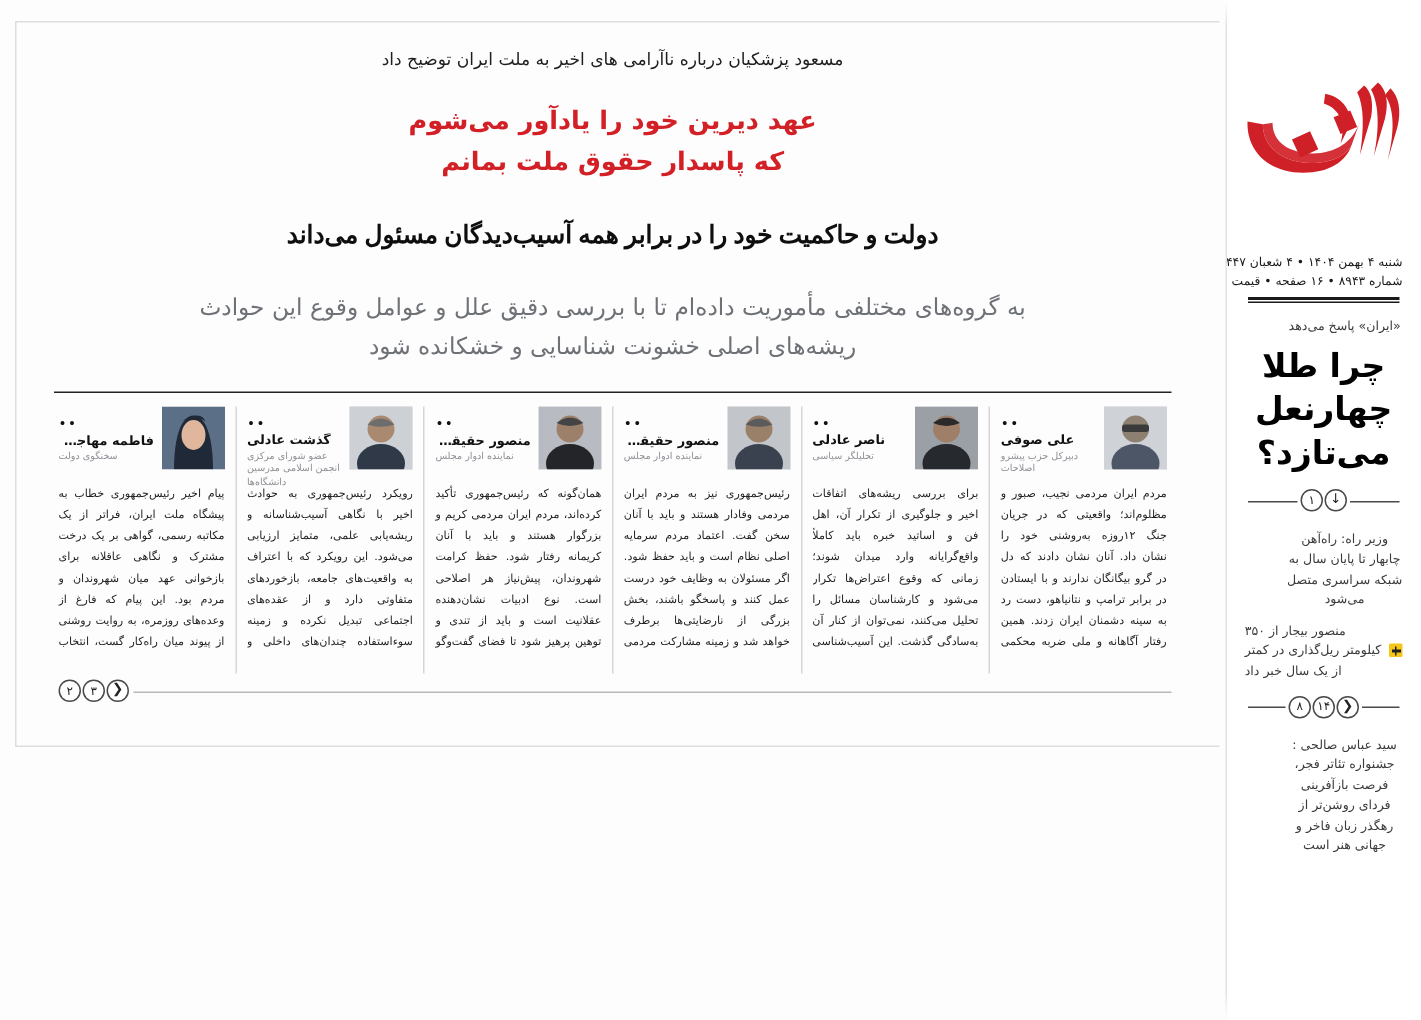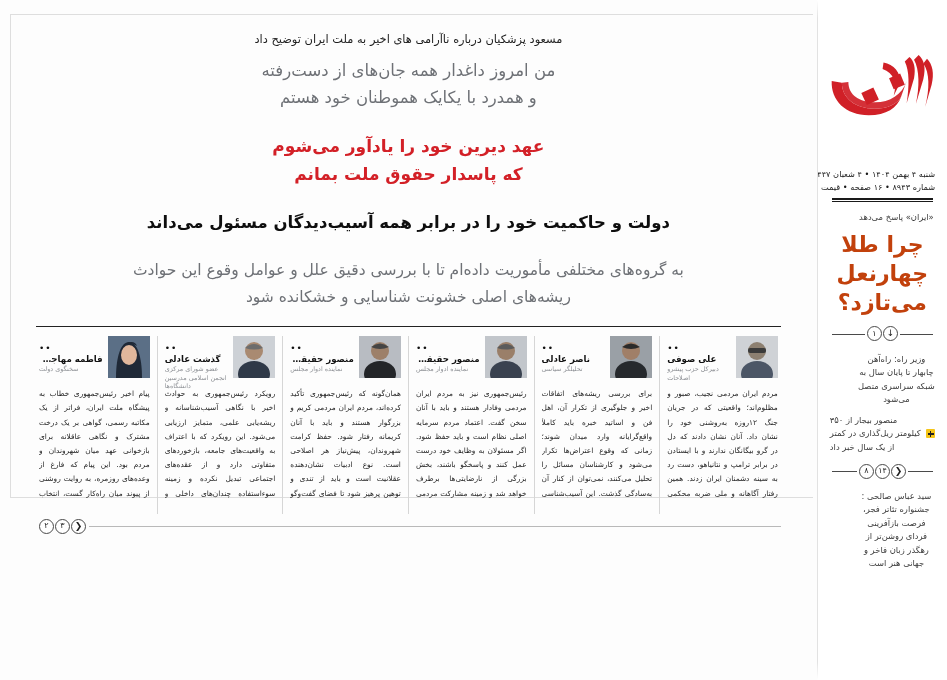--- a/index.html
+++ b/index.html
@@ -61,21 +61,21 @@
     font-size: 8.4px;
     color: #3b3b3b;
     text-align: center;
     line-height: 1.6;
     margin-bottom: 5px;
     margin-left: 28px;
   }
   .side-head {
     font-size: 22px;
     font-weight: bold;
-    color: #c2410c;
+    color: #000000;
     text-align: center;
     line-height: 1.32;
     letter-spacing: -0.3px;
   }
   .side-sub {
     font-size: 8.4px;
     color: #3b3b3b;
     text-align: left;
     line-height: 1.6;
     margin-top: 7px;
@@ -185,20 +185,21 @@
     line-height: 1.6;
     margin: 22px 0 0 0;
   }
   .lead-strong {
     text-align: center;
     font-size: 16.5px;
     font-weight: bold;
     color: #0e0e0e;
     line-height: 1.55;
     margin: 22px 0 0 0;
+    font-family: Liberation Serif, serif;
   }
   .lead-tail {
     text-align: center;
     font-size: 15.5px;
     color: #6e7176;
     line-height: 1.7;
     margin: 22px 0 0 0;
   }
 
   .main-rule {
@@ -365,22 +366,20 @@
 
   </aside>
 
   <div class="vsep"></div>
 
   <main class="main">
     <div class="main-frame"></div>
 
     <div class="main-inner">
       <div class="lead-kicker">مسعود پزشکیان درباره ناآرامی های اخیر به ملت ایران توضیح داد</div>
-      <div class="lead-quote" style="white-space:pre-line;">من امروز داغدار همه جان‌های از دست‌رفته
-و همدرد با یکایک هموطنان خود هستم</div>
       <div class="lead-quote-red" style="white-space:pre-line;">عهد دیرین خود را یادآور می‌شوم
 که پاسدار حقوق ملت بمانم</div>
       <div class="lead-strong">دولت و حاکمیت خود را در برابر همه آسیب‌دیدگان مسئول می‌داند</div>
       <div class="lead-tail" style="white-space:pre-line;">به گروه‌های مختلفی مأموریت داده‌ام تا با بررسی دقیق علل و عوامل وقوع این حوادث
 ریشه‌های اصلی خشونت شناسایی و خشکانده شود</div>
 
       <div class="main-rule"></div>
 
       <div class="cols">
 

